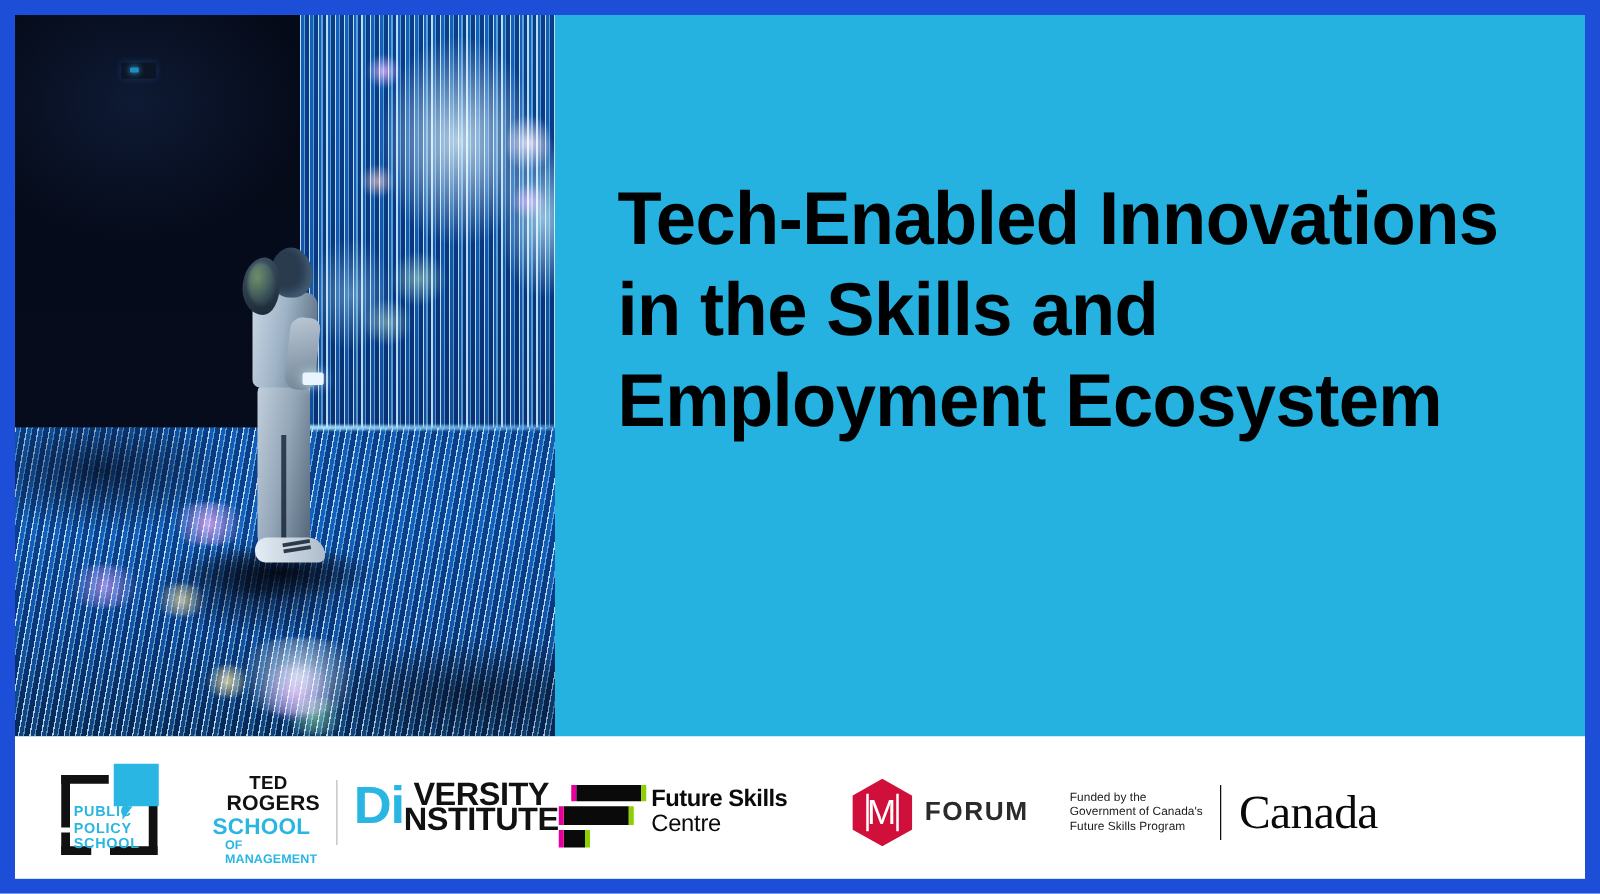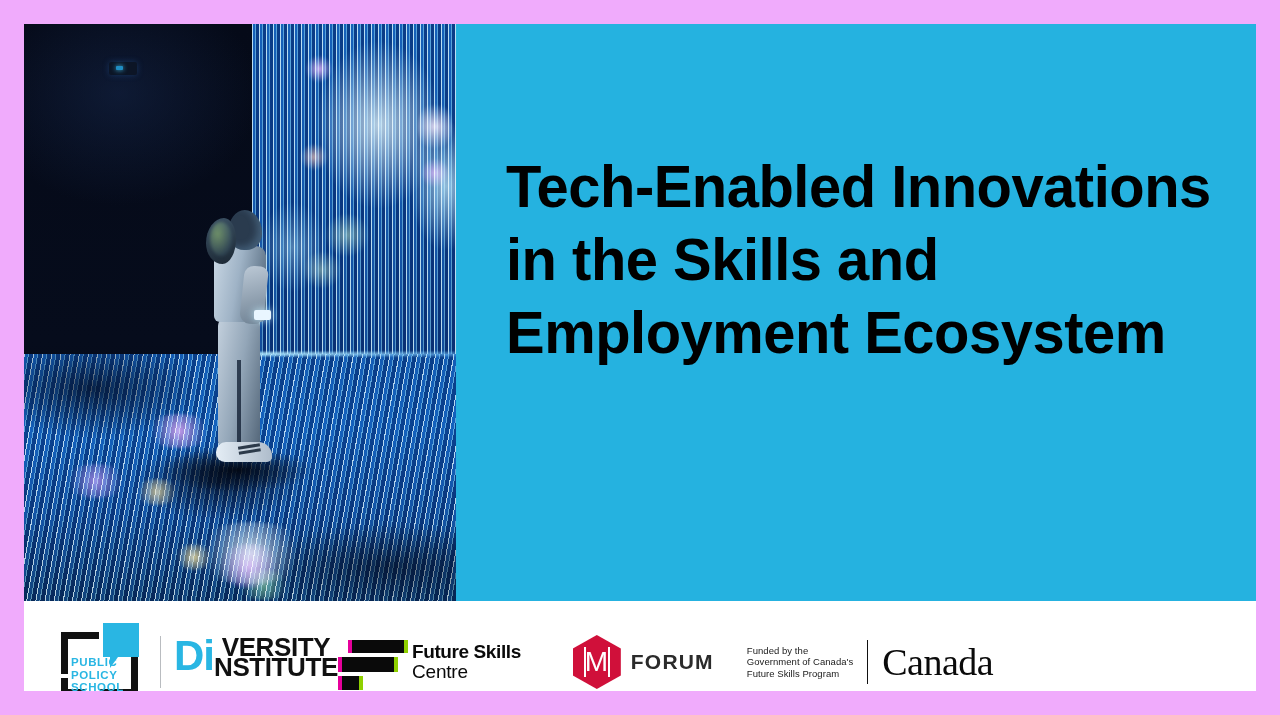--- a/index.html
+++ b/index.html
@@ -5,22 +5,22 @@
   * { box-sizing: border-box; margin: 0; padding: 0; }
   html, body {
     width: 1280px; height: 715px;
     background: #ffffff;
     font-family: "Liberation Sans", sans-serif;
     overflow: hidden;
   }
   #slide {
     position: relative;
     width: 1280px; height: 715px;
-    background: #f0abfc;
-    padding: 24px;
+    background: #1d4ed8;
+    padding: 12px;
   }
   #slide-inner {
     position: relative;
     width: 100%; height: 100%;
     background: #25b2e0;
     overflow: hidden;
   }
 
   
   #hero {
@@ -329,20 +329,26 @@
       <div class="ppf-br ppf-bl-v"></div>
       <div class="ppf-br ppf-bl-h"></div>
       <div class="ppf-br ppf-br-v"></div>
       <div class="ppf-br ppf-br-h"></div>
       <div class="ppf-bubble"></div>
       <div class="ppf-text">PUBLIC
 POLICY
 SCHOOL</div>
     </div>
 
+    <div class="logo" id="logo-trsm">
+      <div class="tr-l1">TED</div>
+      <div class="tr-l2">ROGERS</div>
+      <div class="tr-l3">SCHOOL</div>
+      <div class="tr-l4">OF MANAGEMENT</div>
+    </div>
 
     <div class="divider-v"></div>
 
     <div class="logo" id="logo-di">
       <div class="di-row">
         <span class="di-di">Di</span>
         <span class="di-words">VERSITY
 NSTITUTE</span>
       </div>
     </div>

